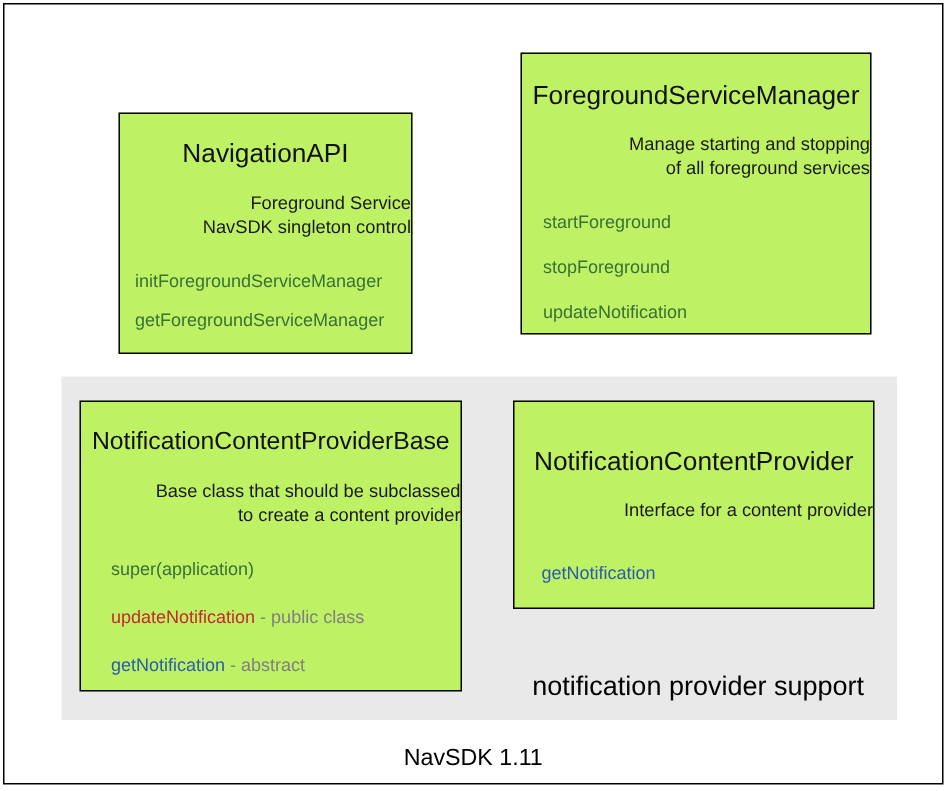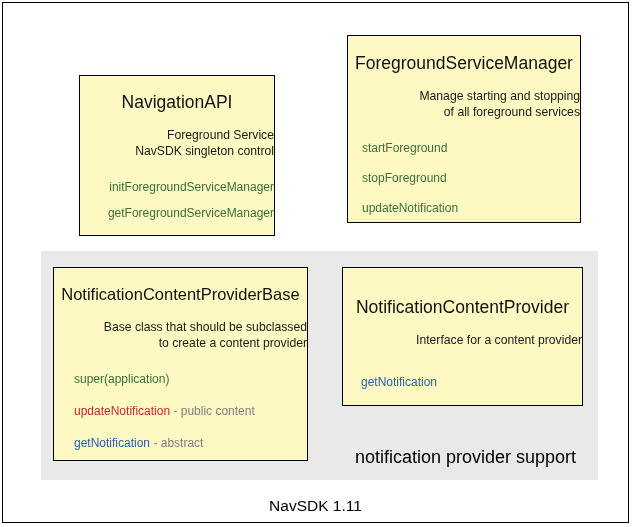--- a/index.html
+++ b/index.html
@@ -42,21 +42,21 @@
     position: absolute;
     right: 22px;
     bottom: 12px;
     font-size: 18px;
     color: #000000;
     white-space: nowrap;
   }
   
   .class-box {
     position: absolute;
-    background: #fef9c3;
+    background: #bef264;
     border: 1.6px solid #000000;
     box-sizing: border-box;
     text-align: center;
   }
   .class-title {
     font-size: 17.5px;
     color: #111111;
     text-align: center;
     line-height: 1.2;
   }
@@ -78,21 +78,21 @@
   .m-red   { color: #c5292f; }
   .m-blue  { color: #2a5cb0; }
   .m-note  { color: #7f7f7f; }
 
   
   #box-navigation-api {
     left: 76px; top: 72px; width: 196px; height: 161px;
   }
   #box-navigation-api .class-title { margin-top: 16px; }
   #box-navigation-api .class-desc { margin-top: 14px; }
-  #box-navigation-api .members { margin-top: 22px; padding-left: 10px; text-align: right; }
+  #box-navigation-api .members { margin-top: 22px; padding-left: 10px; }
   #box-navigation-api .member { margin-bottom: 14px; }
 
   #box-foreground-service-manager {
     left: 344px; top: 32px; width: 234px; height: 188px;
   }
   #box-foreground-service-manager .class-title { margin-top: 17px; }
   #box-foreground-service-manager .class-desc { margin-top: 14px; }
   #box-foreground-service-manager .members { margin-top: 22px; padding-left: 14px; }
   #box-foreground-service-manager .member { margin-bottom: 18px; }
 
@@ -172,21 +172,21 @@
       <div class="class-title">NotificationContentProviderBase</div>
       <div class="class-desc">
         <div>Base class that should be subclassed</div>
         <div>to create a content provider</div>
       </div>
       <div class="members">
         <div class="member">
           <span class="m-green">super(application)</span><span class="m-note"></span>
         </div>
         <div class="member">
-          <span class="m-red">updateNotification</span><span class="m-note"> - public content</span>
+          <span class="m-red">updateNotification</span><span class="m-note"> - public class</span>
         </div>
         <div class="member">
           <span class="m-blue">getNotification</span><span class="m-note"> - abstract</span>
         </div>
       </div>
     </div>
 
     <div class="class-box" id="box-notification-content-provider">
       <div class="class-title">NotificationContentProvider</div>
       <div class="class-desc">

